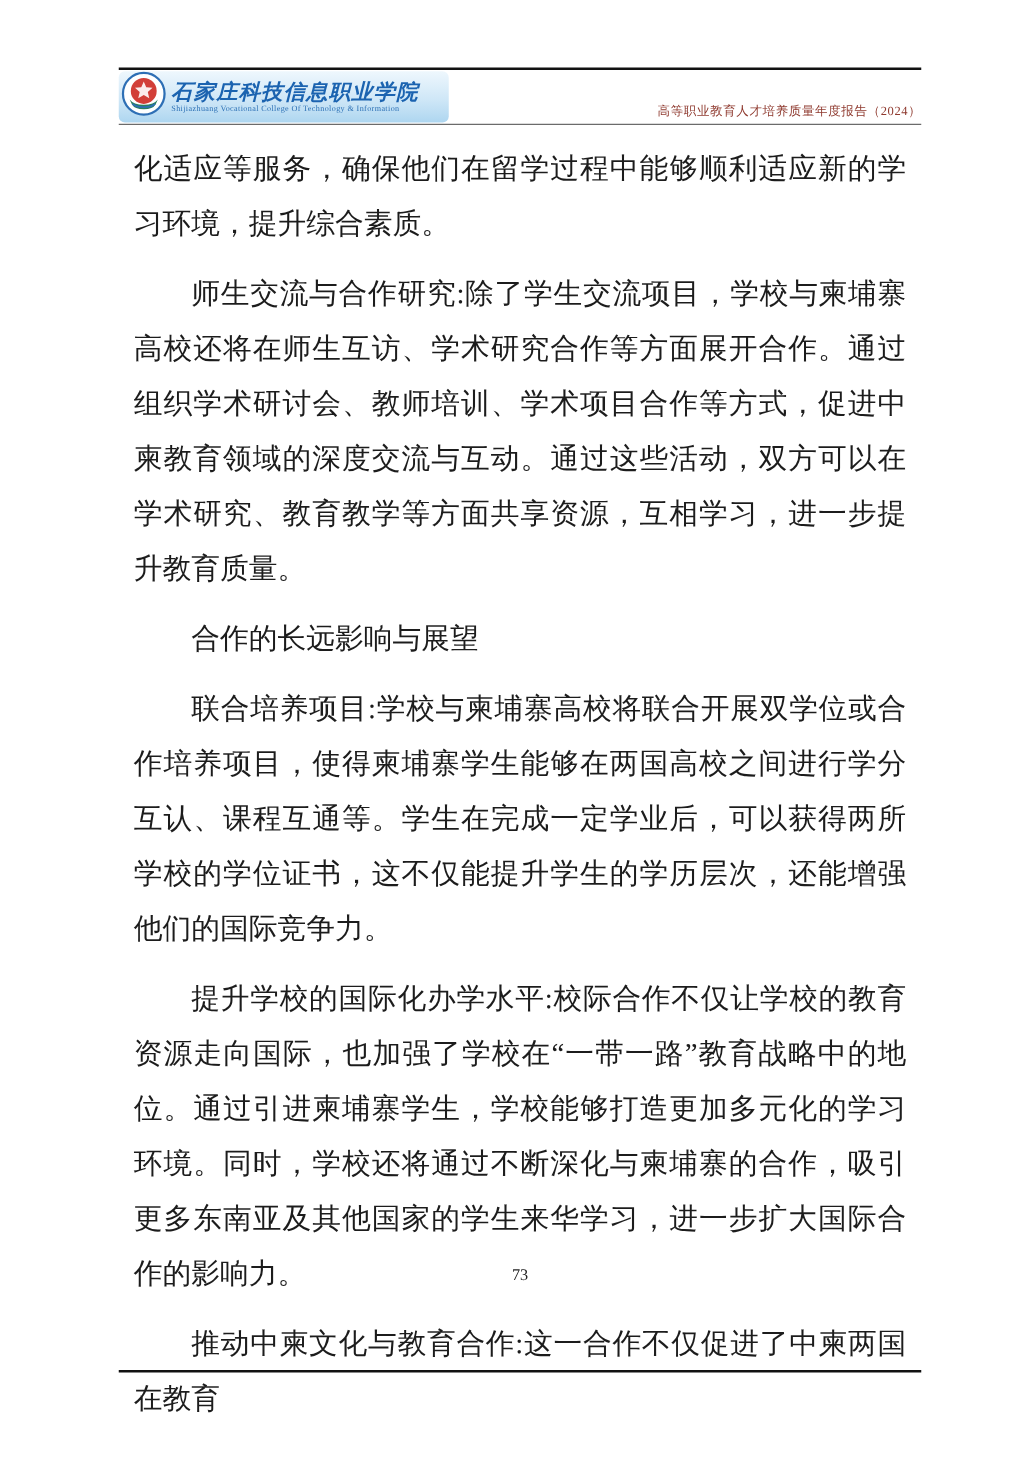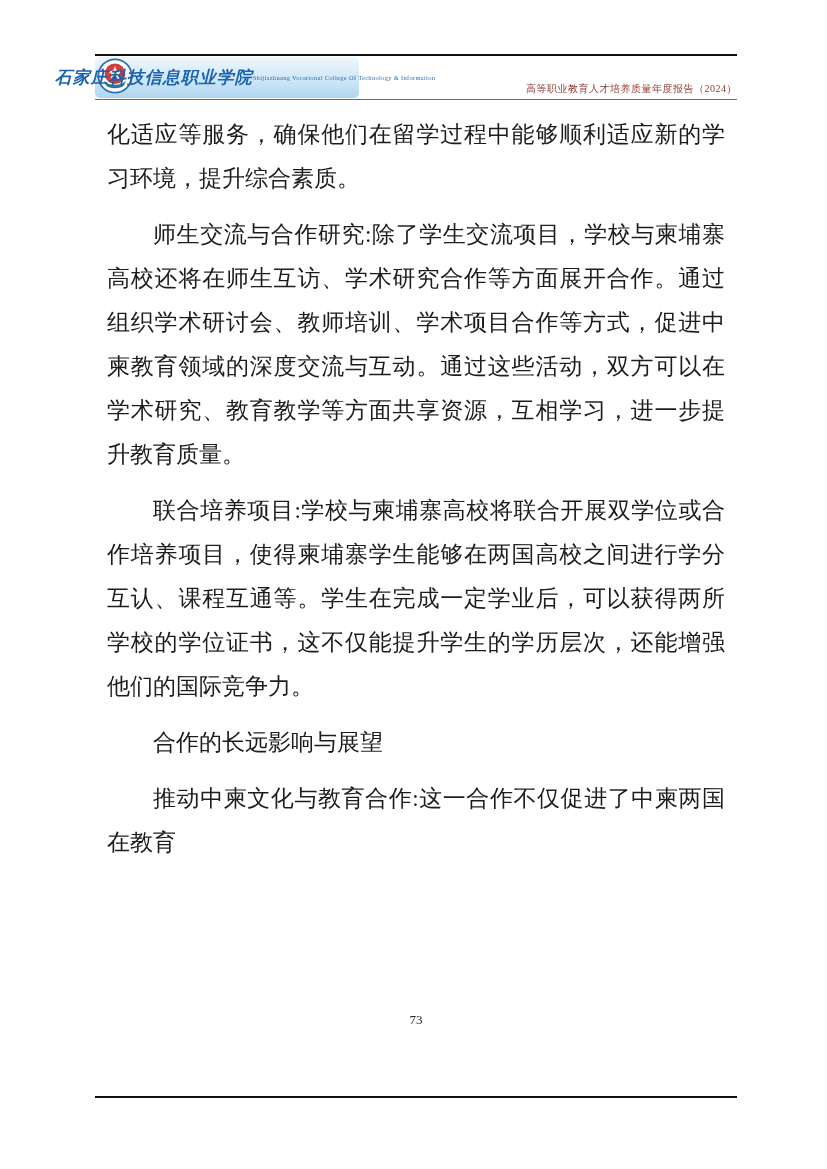--- a/index.html
+++ b/index.html
@@ -22,21 +22,21 @@
     display:flex; justify-content:space-between; align-items:stretch;
   }
   .logo {
     display:flex; align-items:center;
     width:264px; height:41px;
     padding:0 6px 0 2px; box-sizing:border-box;
     background:linear-gradient(180deg,#eef7fd 0%,#cfe7f7 55%,#aed6f0 100%);
     border-radius:5px;
   }
   .emblem { flex:0 0 auto; margin-right:4px; }
-  .logo-text { display:flex; justify-content:center; min-width:0;align-items:center; }
+  .logo-text { display:flex; flex-direction:column; justify-content:center; min-width:0; }
   .logo-zh {
     font-size:17px; font-weight:bold; font-style:italic;
     color:#1b63b0; letter-spacing:1px; white-space:nowrap; line-height:20px;
   }
   .logo-en {
     font-size:6.5px; color:#2d71b5; letter-spacing:0.3px;
     white-space:nowrap; line-height:8px;
   }
   .report-title {
     align-self:flex-end;
@@ -95,21 +95,22 @@
       </span>
     </div>
     <div class="report-title">高等职业教育人才培养质量年度报告（2024）</div>
   </div>
 
   <div class="header-rule"></div>
 
   <div class="body-text">
     <p class="para"><span class="lead"></span><span>化适应等服务，确保他们在留学过程中能够顺利适应新的学习环境，提升综合素质。</span></p>
     <p class="para indent"><span class="lead">师生交流与合作研究:</span><span>除了学生交流项目，学校与柬埔寨高校还将在师生互访、学术研究合作等方面展开合作。通过组织学术研讨会、教师培训、学术项目合作等方式，促进中柬教育领域的深度交流与互动。通过这些活动，双方可以在学术研究、教育教学等方面共享资源，互相学习，进一步提升教育质量。</span></p>
+    <p class="para indent"><span class="lead">合作的长远影响与展望</span><span></span></p>
     <p class="para indent"><span class="lead">联合培养项目:</span><span>学校与柬埔寨高校将联合开展双学位或合作培养项目，使得柬埔寨学生能够在两国高校之间进行学分互认、课程互通等。学生在完成一定学业后，可以获得两所学校的学位证书，这不仅能提升学生的学历层次，还能增强他们的国际竞争力。</span></p>
-    <p class="para indent"><span class="lead">合作的长远影响与展望</span><span></span></p>
+    <p class="para indent"><span class="lead">提升学校的国际化办学水平:</span><span>校际合作不仅让学校的教育资源走向国际，也加强了学校在“一带一路”教育战略中的地位。通过引进柬埔寨学生，学校能够打造更加多元化的学习环境。同时，学校还将通过不断深化与柬埔寨的合作，吸引更多东南亚及其他国家的学生来华学习，进一步扩大国际合作的影响力。</span></p>
     <p class="para indent"><span class="lead">推动中柬文化与教育合作:</span><span>这一合作不仅促进了中柬两国在教育</span></p>
   </div>
 
   <div class="page-number">73</div>
   <div class="footer-rule"></div>
 
 </div>
 
 </body></html>

